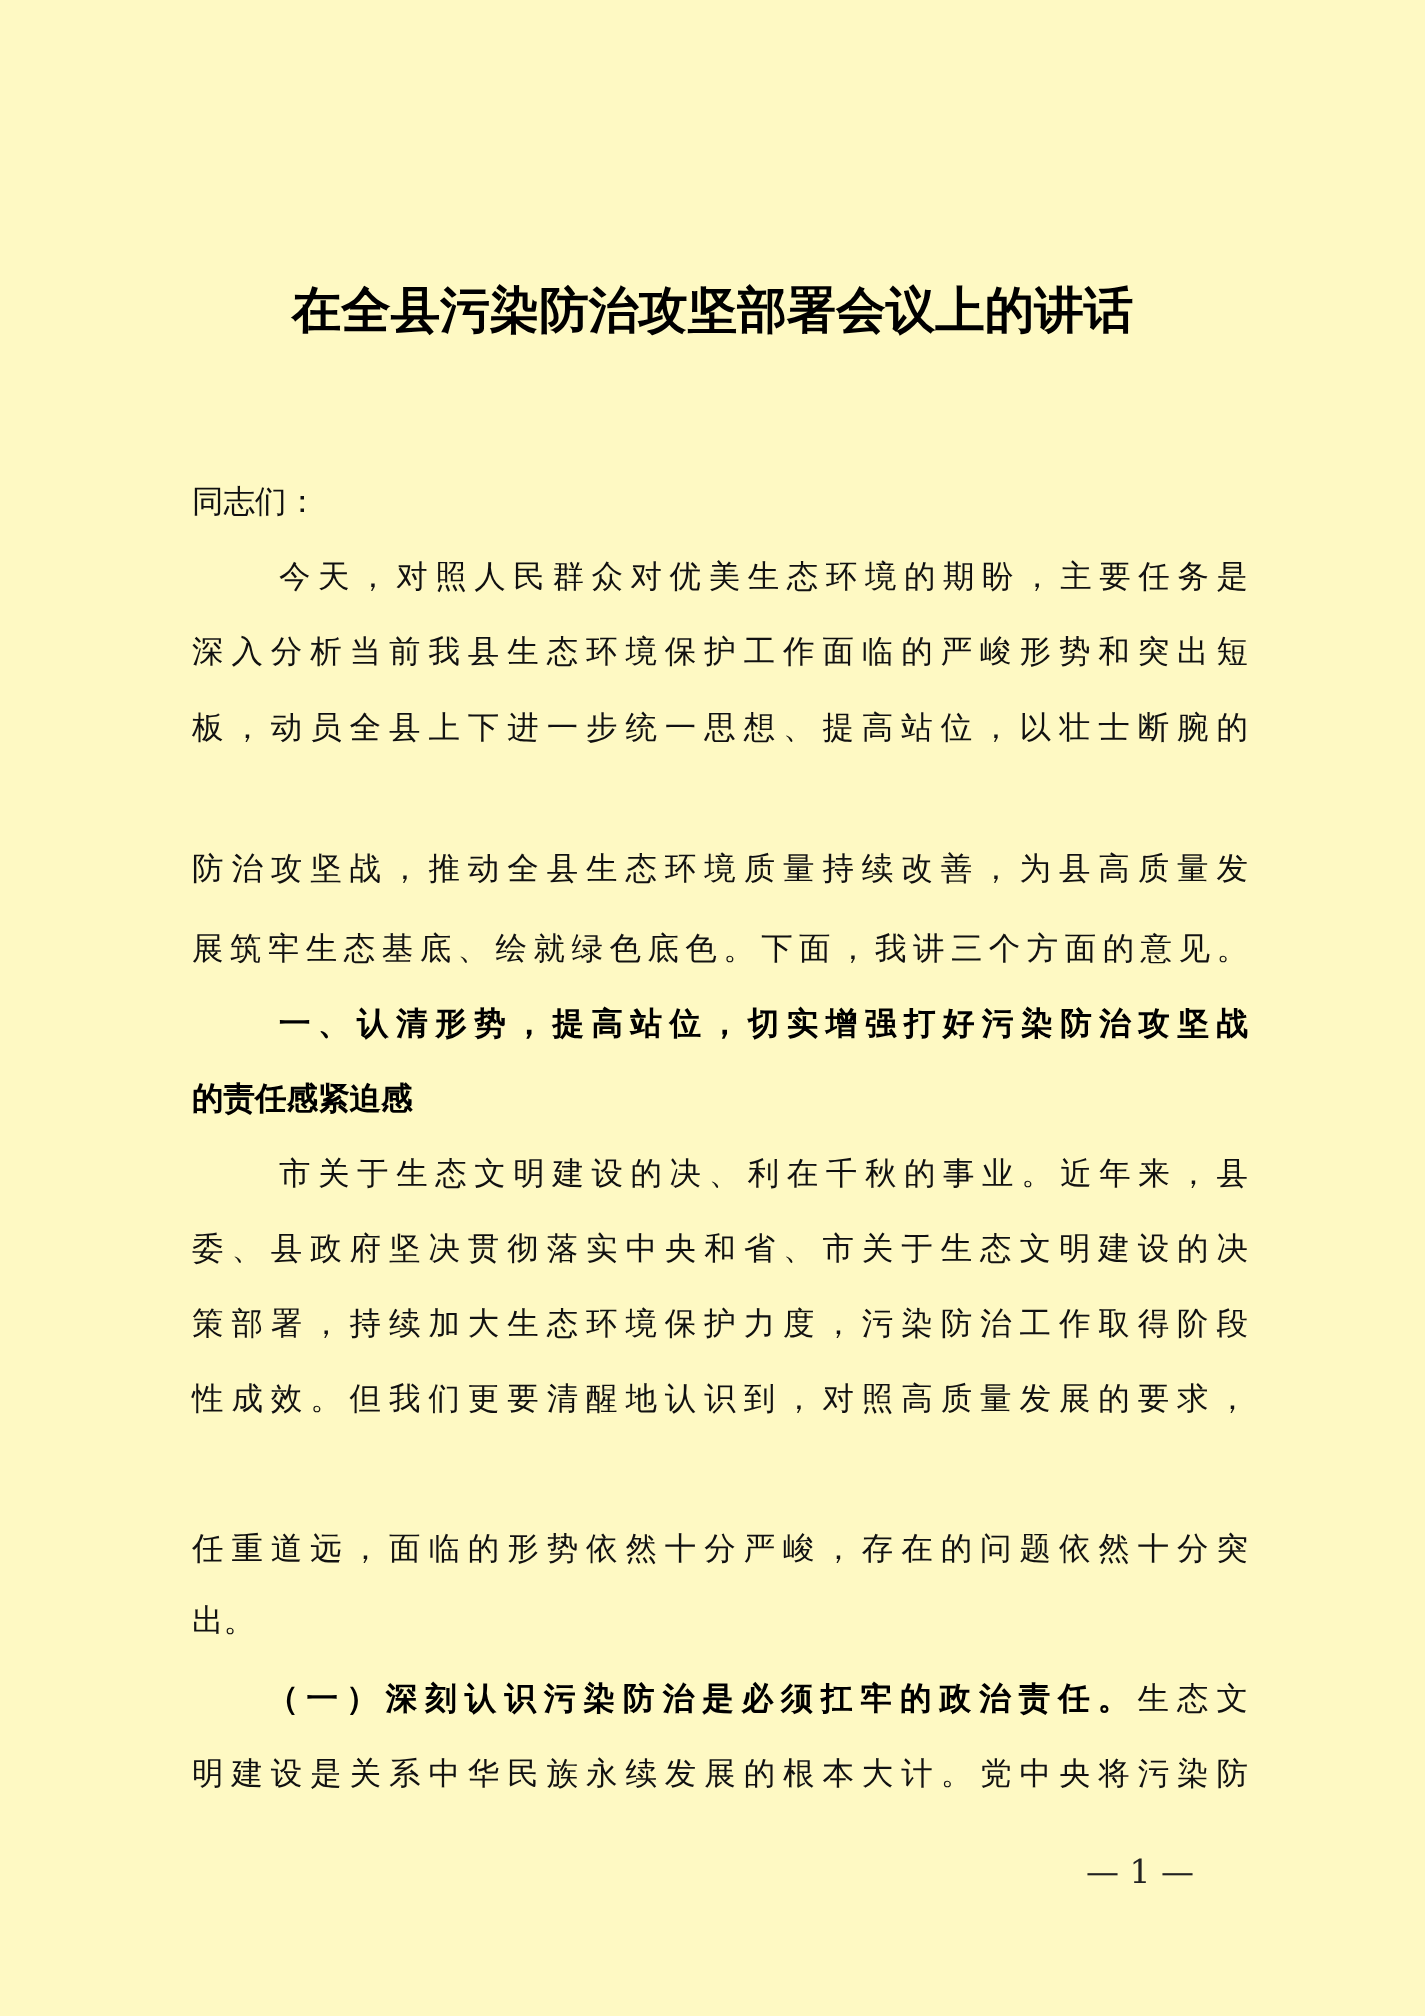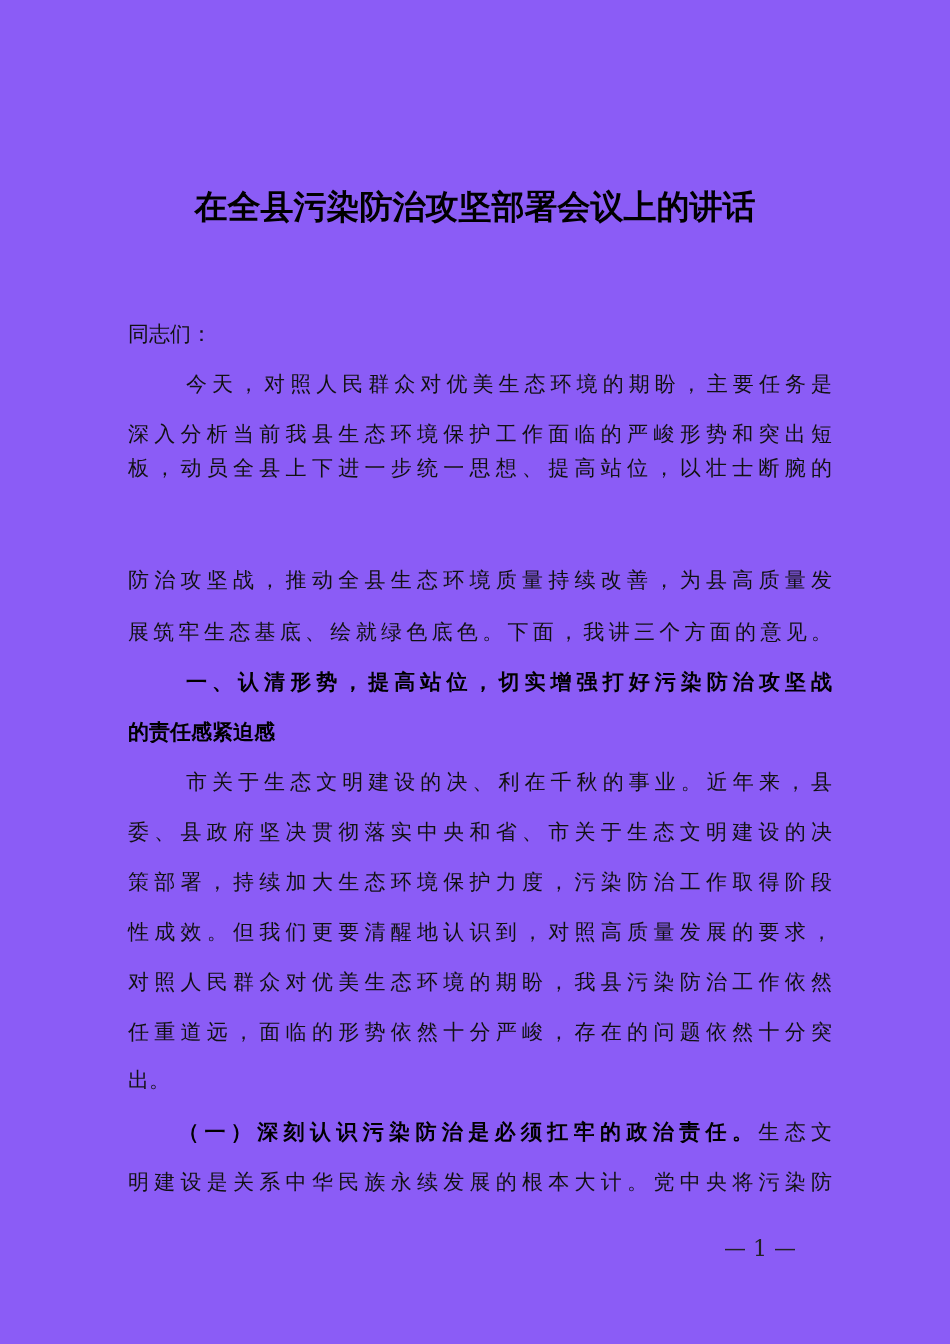--- a/index.html
+++ b/index.html
@@ -1,17 +1,17 @@
 <!DOCTYPE html>
 <html><head>
 <meta charset="utf-8">
 <style>
   html, body { margin: 0; padding: 0; background: #ffffff; }
   body { width: 950px; height: 1344px; position: relative; overflow: hidden; }
-  .page { position: absolute; left: 0; top: 0; width: 950px; height: 1344px; background: #8b5cf6; }
+  .page { position: absolute; left: 0; top: 0; width: 950px; height: 1344px; background: #fef9c3; }
   .title {
     position: absolute; left: 0; width: 950px; top: 184px;
     text-align: center; font-family: "DejaVu Sans", sans-serif;
     font-weight: bold; font-size: 33px; line-height: 46px; color: #000;
     letter-spacing: 0px;
   }
   .line {
     position: absolute; left: 128px; width: 704px;
     font-family: "DejaVu Sans", sans-serif; font-size: 21px;
     line-height: 40px; height: 40px; color: #111; white-space: nowrap;
@@ -31,32 +31,31 @@
 <body>
 
 <div class="page">
 
   <div class="title">在全县污染防治攻坚部署会议上的讲话</div>
 
   <div class="line last" style="top:285px;">同志们：</div>
 
   <div class="line indent" style="top:335px;">今天，对照人民群众对优美生态环境的期盼，主要任务是</div>
   <div class="line" style="top:385px;">深入分析当前我县生态环境保护工作面临的严峻形势和突出短</div>
-  <div class="line" style="top:419px;">板，动员全县上下进一步统一思想、提高站位，以壮士断腕的</div>
+  <div class="line" style="top:436px;">板，动员全县上下进一步统一思想、提高站位，以壮士断腕的</div>
   <div class="line" style="top:533px;font-family:Liberation Mono, monospace;">防治攻坚战，推动全县生态环境质量持续改善，为县高质量发</div>
   <div class="line" style="top:583px;">展筑牢生态基底、绘就绿色底色。下面，我讲三个方面的意见。</div>
 
   <div class="line indent bold" style="top:633px;">一、认清形势，提高站位，切实增强打好污染防治攻坚战</div>
   <div class="line last bold" style="top:683px;">的责任感紧迫感</div>
 
   <div class="line indent" style="top:733px;">市关于生态文明建设的决、利在千秋的事业。近年来，县</div>
   <div class="line" style="top:783px;">委、县政府坚决贯彻落实中央和省、市关于生态文明建设的决</div>
   <div class="line" style="top:833px;">策部署，持续加大生态环境保护力度，污染防治工作取得阶段</div>
   <div class="line" style="top:883px;">性成效。但我们更要清醒地认识到，对照高质量发展的要求，</div>
-  <div class="line" style="top:933px;">对照人民群众对优美生态环境的期盼，我县污染防治工作依然</div>
   <div class="line" style="top:983px;">任重道远，面临的形势依然十分严峻，存在的问题依然十分突</div>
   <div class="line last" style="top:1031px;">出。</div>
 
   <div class="line indent-small" style="top:1083px;">
     <span class="bold">（一）深刻认识污染防治是必须扛牢的政治责任。</span><span>生态文</span>
   </div>
   <div class="line" style="top:1133px;">明建设是关系中华民族永续发展的根本大计。党中央将污染防</div>
 
   <div class="footer">— 1 —</div>
 </div>

